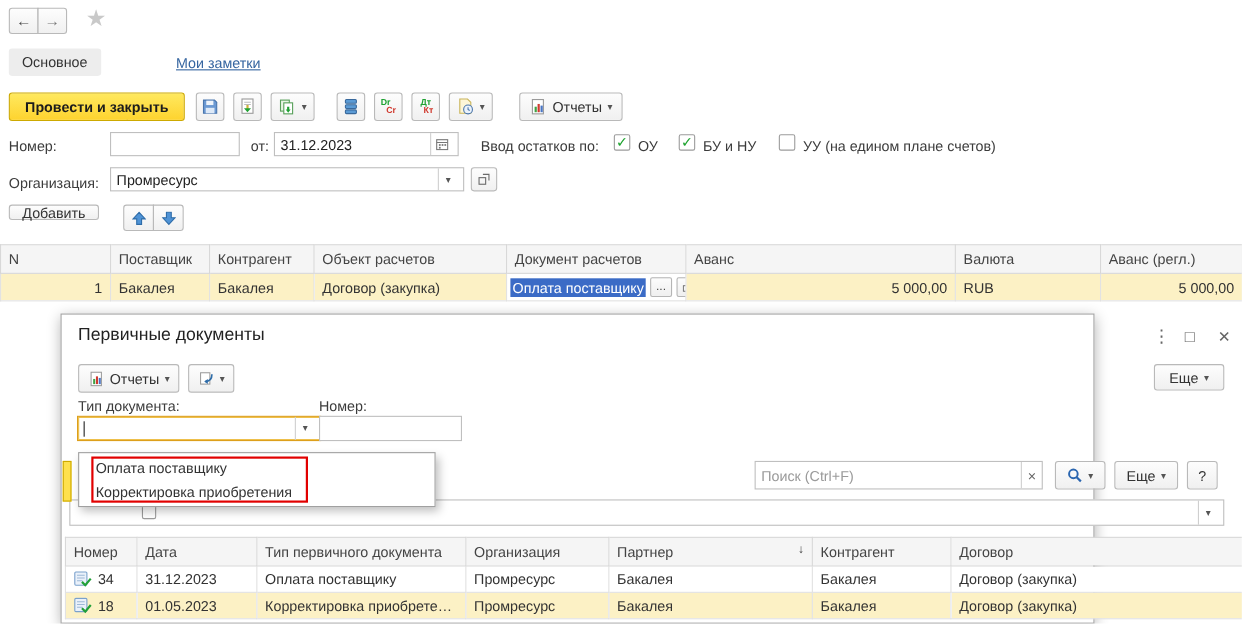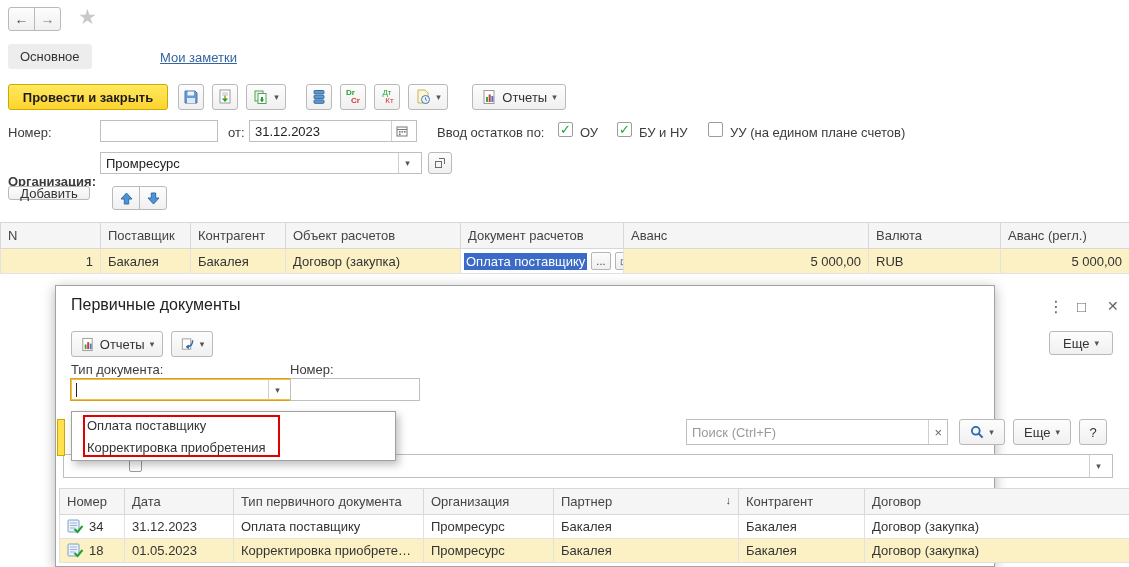--- a/index.html
+++ b/index.html
@@ -163,21 +163,21 @@
   </div>
 
   <div class="btn" style="left:340px; top:84px; width:26px; height:26px;">
     <span style="font-size:8px; font-weight:bold; line-height:1; text-align:left;">
       <span style="color:#1fa233;">Dr</span><br>
       <span style="color:#d03a2f; margin-left:5px;">Cr</span>
     </span>
   </div>
 
   <div class="btn" style="left:374px; top:84px; width:26px; height:26px;">
-    <span style="font-size:8px; font-weight:normal; line-height:1; text-align:center;">
+    <span style="font-size:8px; font-weight:bold; line-height:1; text-align:center;">
       <span style="color:#1fa233;">Дт</span><br>
       <span style="color:#d03a2f; margin-left:5px;">Кт</span>
     </span>
   </div>
 
   <div class="btn" style="left:408px; top:84px; width:40px; height:26px;">
     <span>
       <svg width="16" height="16" viewBox="0 0 16 16">
           <path d="M3 1h7l3 3v10H3z" fill="#fdf6d8" stroke="#c9b45a"></path>
           <circle cx="10.5" cy="10.5" r="4" fill="#eaf2fb" stroke="#4a76ad"></circle>
@@ -226,21 +226,21 @@
   <span class="lbl" style="left:580px; top:125px;">ОУ</span>
 
   <div class="cb" style="left:617px; top:122px;">
     <span>✓</span>
   </div>
   <span class="lbl" style="left:639px; top:125px;">БУ и НУ</span>
 
   <div class="cb" style="left:708px; top:122px;"></div>
   <span class="lbl" style="left:730px; top:125px;">УУ (на едином плане счетов)</span>
 
-  <span class="lbl" style="left:8px; top:174px;font-weight:bold;">Организация:</span>
+  <span class="lbl" style="left:8px; top:159px;">Организация:</span>
   <div class="input" style="left:100px; top:152px; width:322px; height:22px;">
     <span>Промресурс</span>
     <span class="combo-arrow">▾</span>
   </div>
   <div class="btn" style="left:428px; top:152px; width:24px; height:22px;">
     <span>
       <svg width="12" height="12" viewBox="0 0 12 12">
           <rect x="1.5" y="4.5" width="6" height="6" fill="none" stroke="#6b6b6b"></rect>
           <path d="M5 1.5h5.5V7" fill="none" stroke="#6b6b6b"></path>
         </svg>

